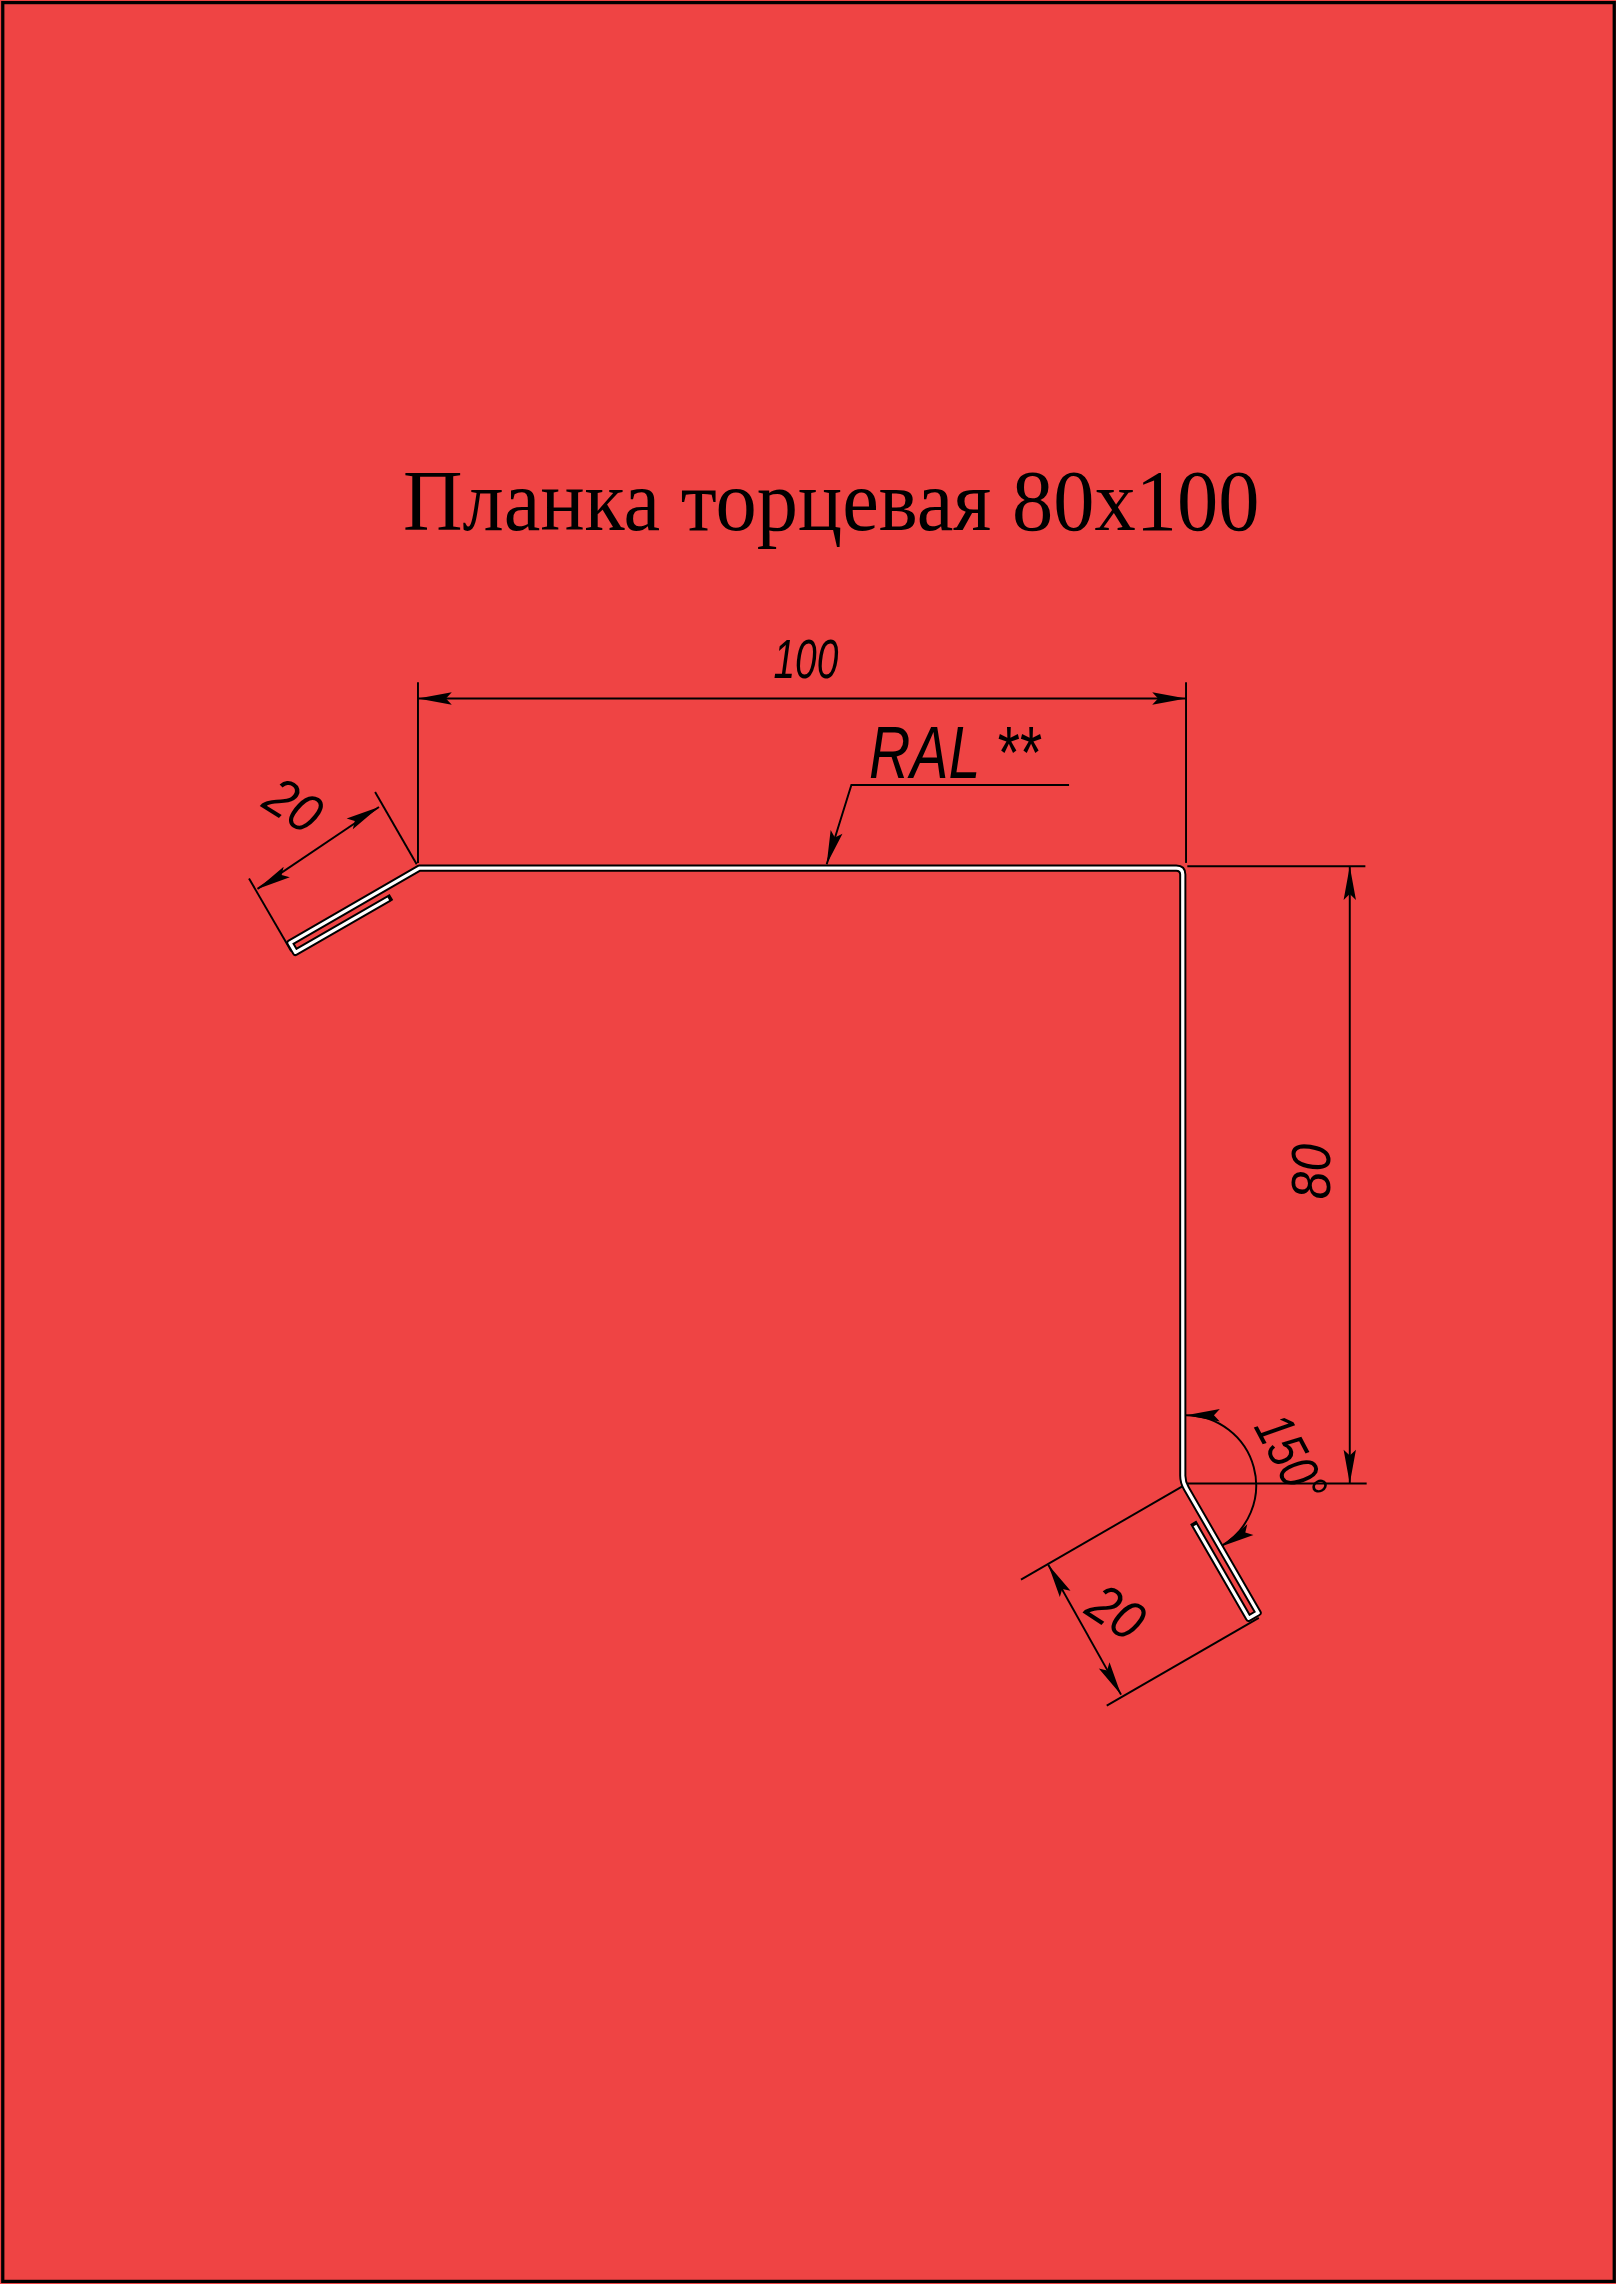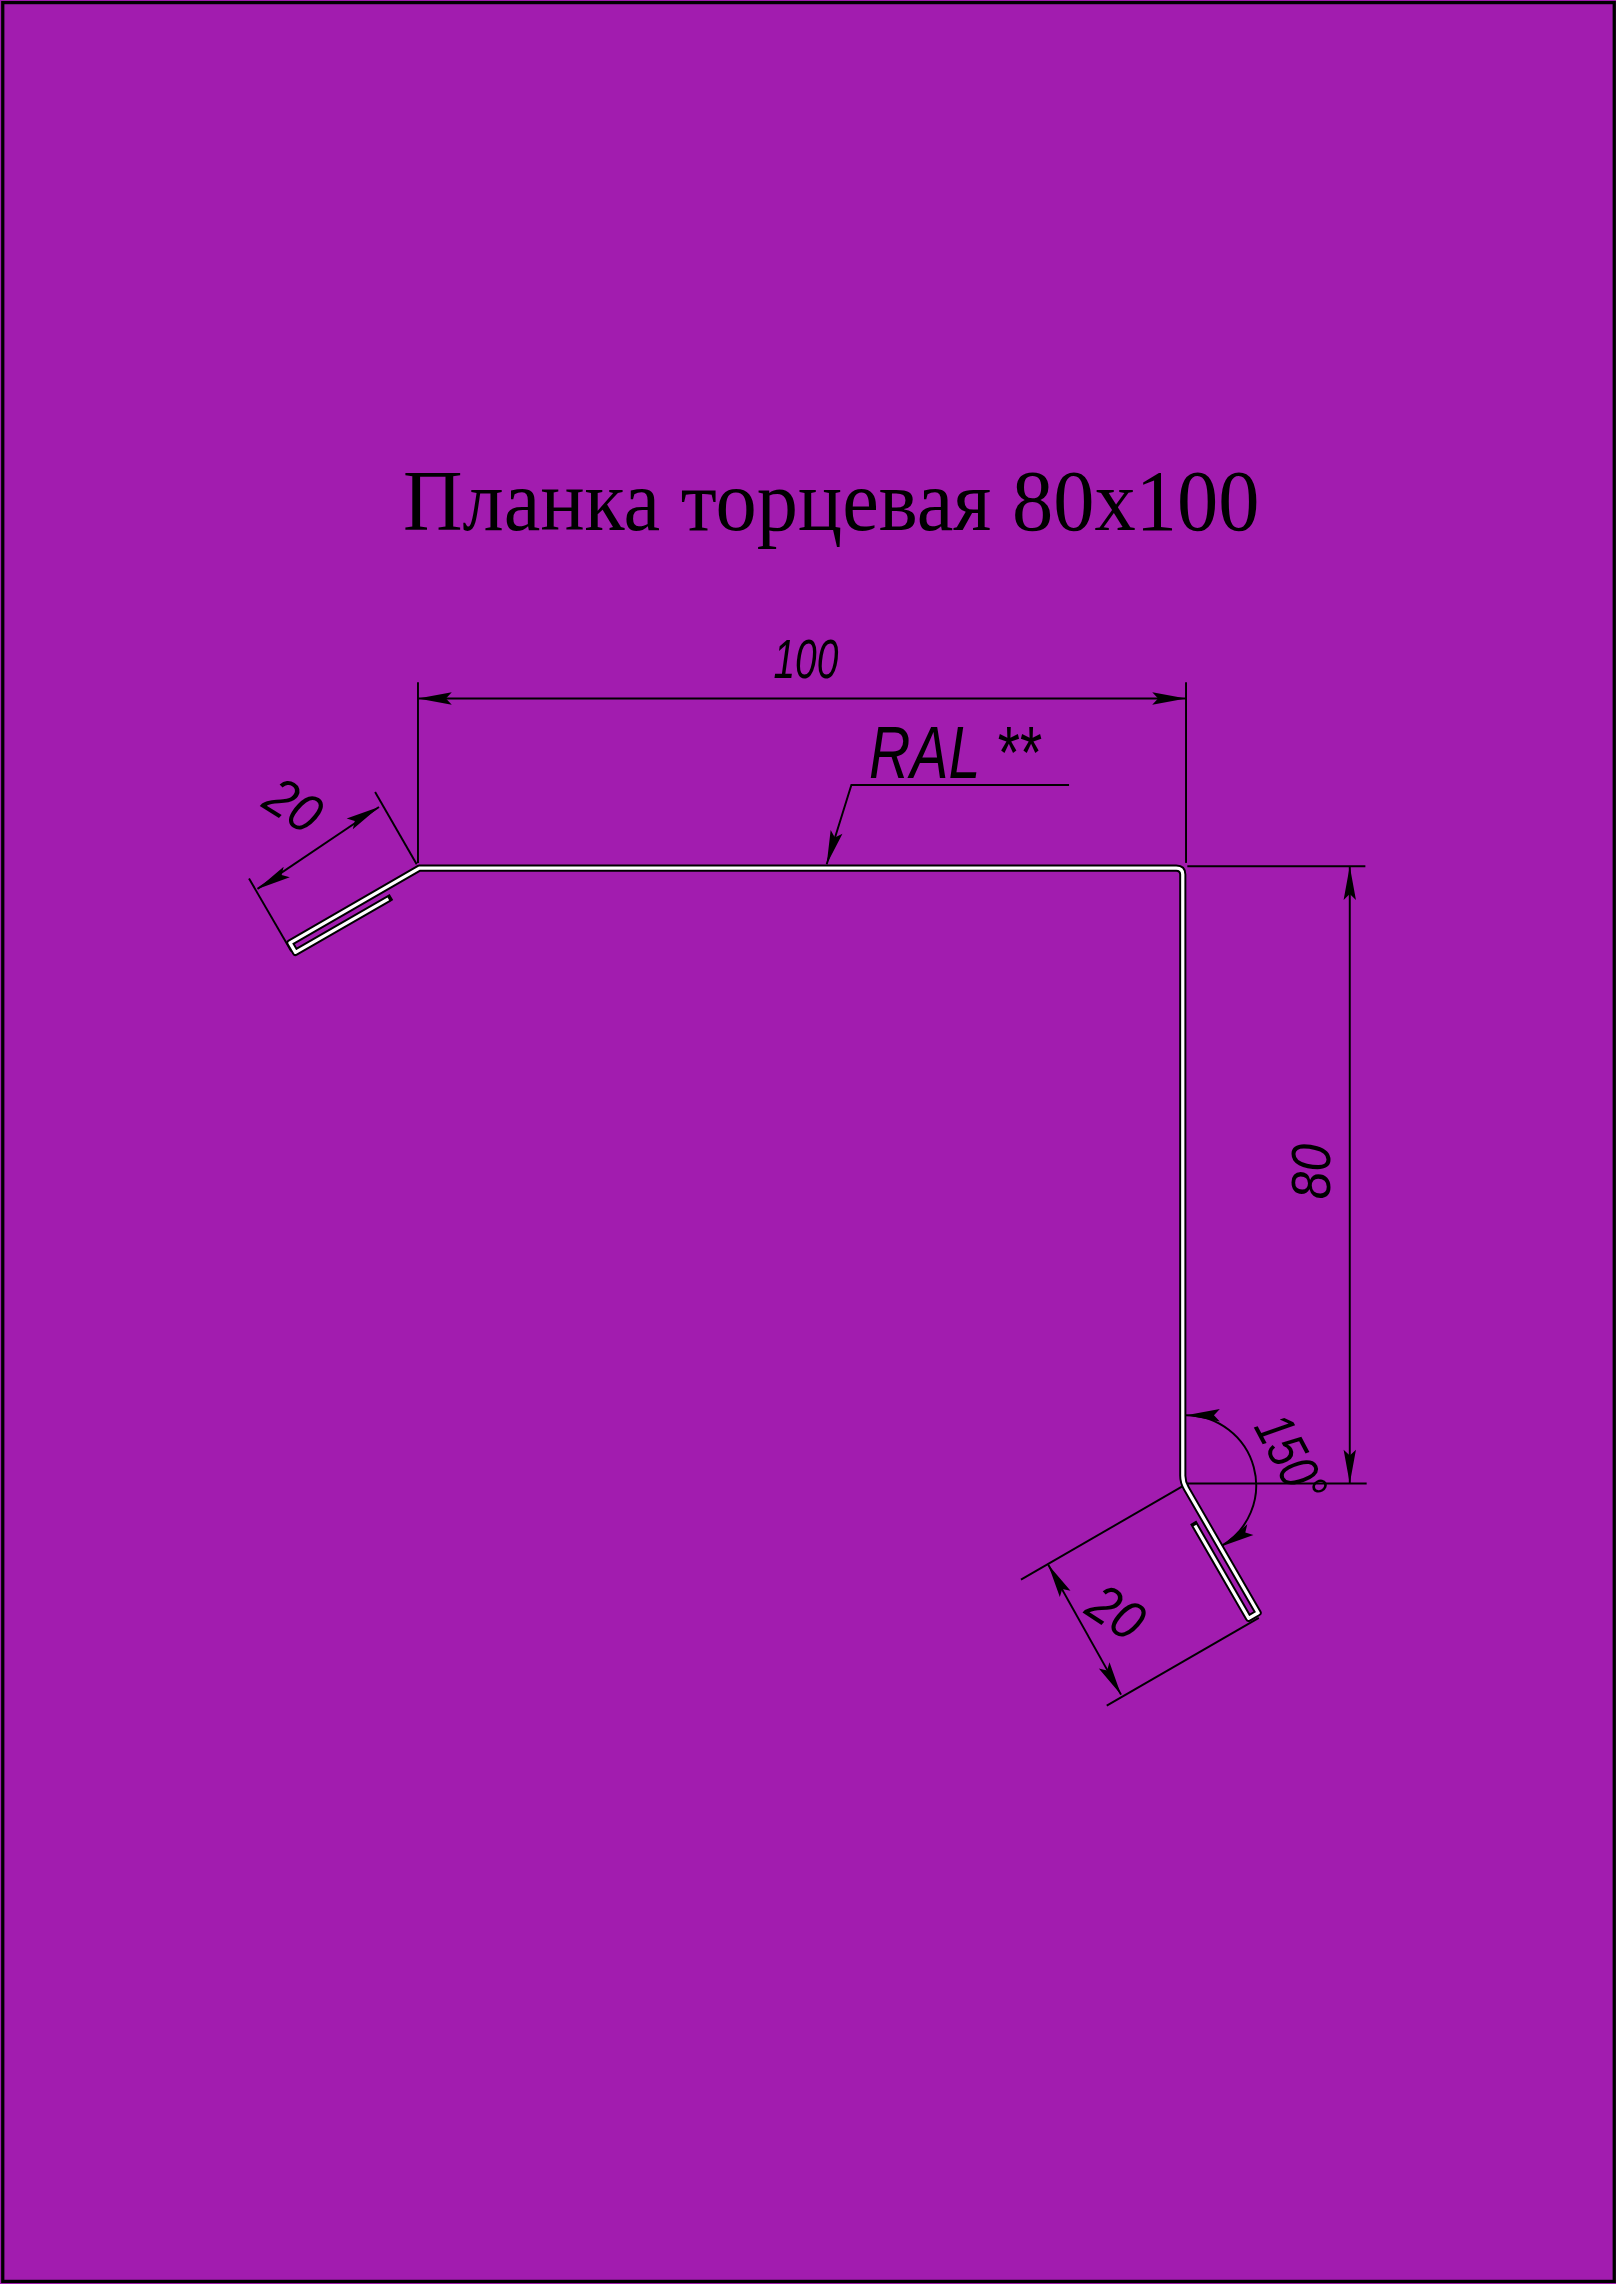--- a/index.html
+++ b/index.html
@@ -4,21 +4,21 @@
 <style>
   html, body {
     margin: 0;
     padding: 0;
     background: #ffffff;
   }
   .page {
     position: relative;
     width: 1617px;
     height: 2284px;
-    background: #a21caf;
+    background: #ef4444;
     overflow: hidden;
   }
   svg { display: block; }
   .thin-line {
     stroke: #000000;
     stroke-width: 3;
     fill: none;
   }
   .profile-black {
     stroke: #000000;

